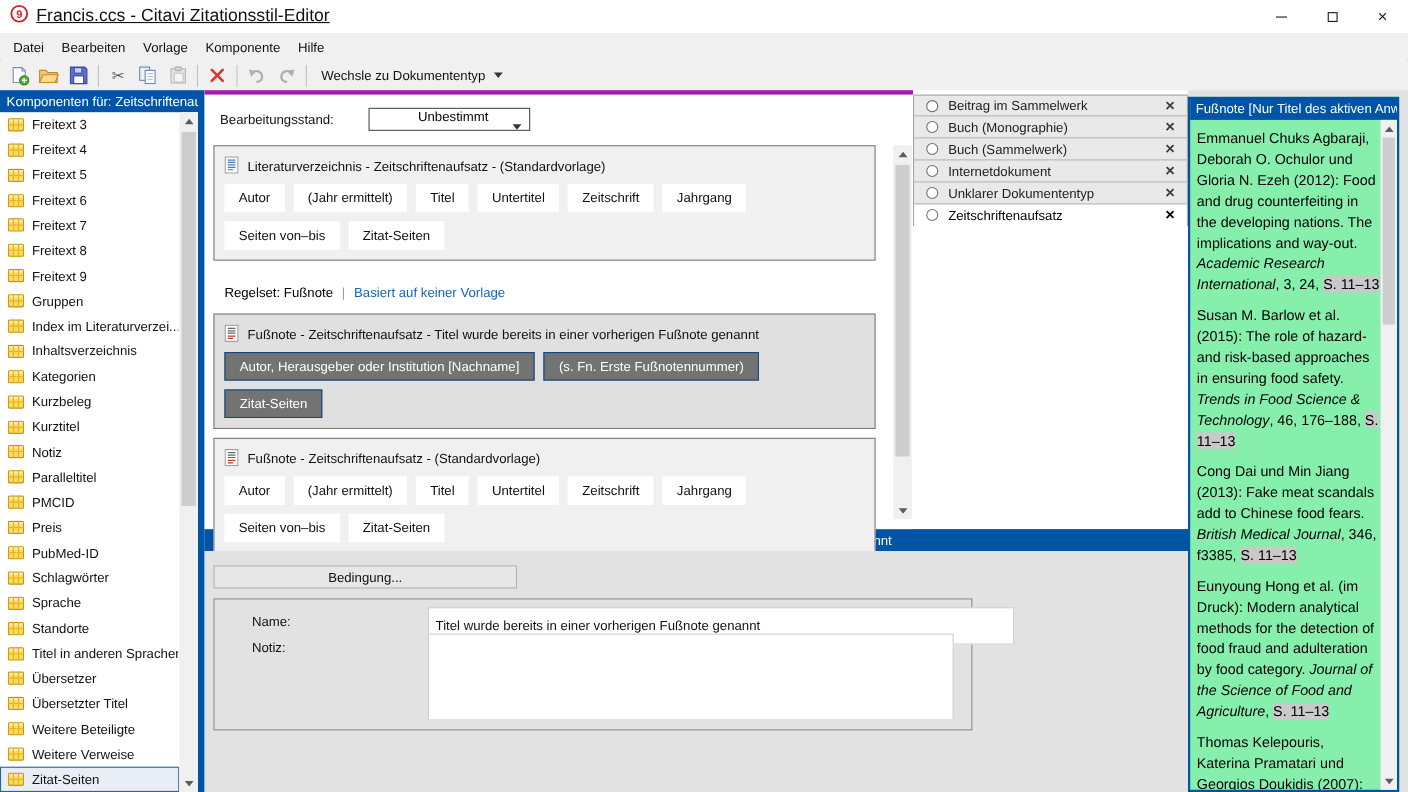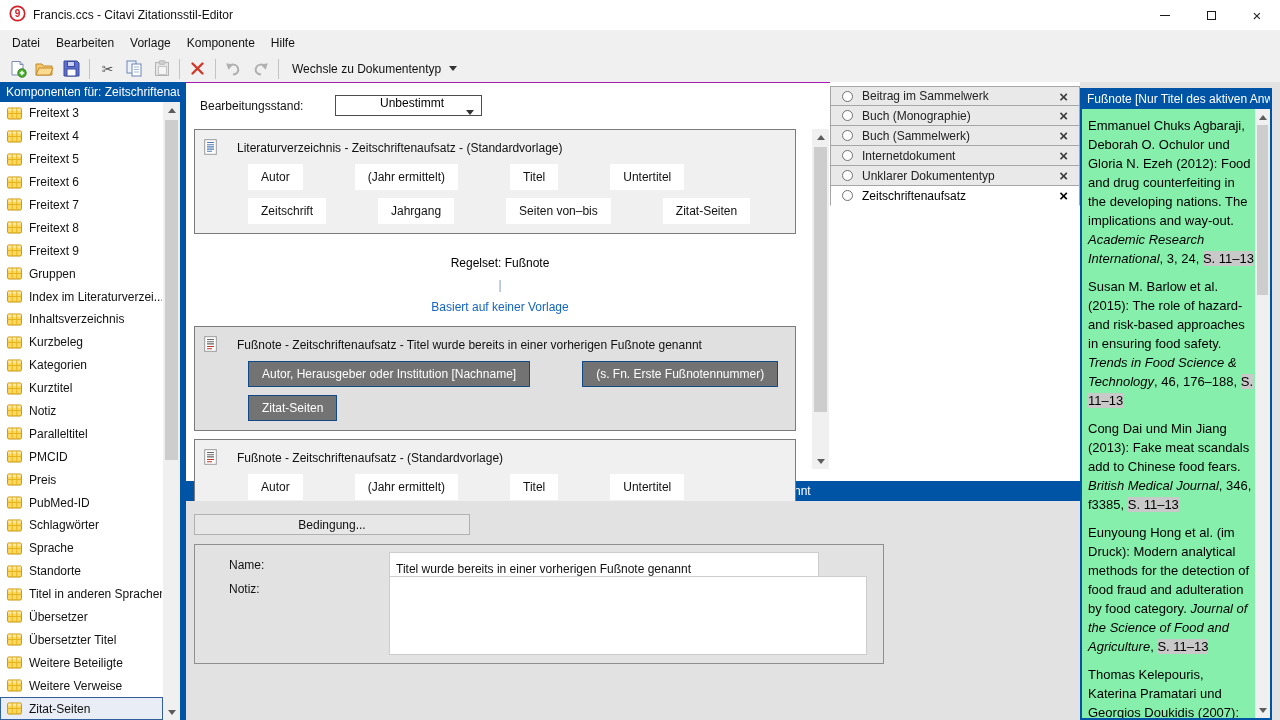--- a/index.html
+++ b/index.html
@@ -2,21 +2,21 @@
 <html><head>
 <meta charset="utf-8">
 <style>
   :root{ --accent:#0054a6; }
   *{margin:0;padding:0;box-sizing:border-box;font-family:"Liberation Sans",sans-serif;}
   html,body{background:#fff;}
   #window{width:1280px;height:720px;position:relative;background:#fff;overflow:hidden;box-shadow:inset 0 0 0 1px #8f8f8f;}
 
   
   #titlebar{height:30px;display:flex;align-items:center;padding-left:9px;background:#fff;}
-  #window-title{font-size:12px;color:#111;margin-left:7px;}
+  #window-title{font-size:16px;color:#111;margin-left:7px;text-decoration:underline;}
   #wincontrols{margin-left:auto;display:flex;height:100%;}
   .winbtn{width:46px;height:100%;display:flex;align-items:center;justify-content:center;}
   .min-glyph{width:10px;height:1px;background:#1a1a1a;}
   .max-glyph{width:9px;height:9px;border:1px solid #1a1a1a;}
   .close-glyph{font-size:15px;color:#1a1a1a;line-height:1;}
 
   
   #menubar{height:25px;background:#f0f0f0;display:flex;align-items:center;padding-left:4px;}
   .menu-item{padding:4px 8px;font-size:12px;color:#111;}
 
@@ -50,33 +50,33 @@
   #sidebar-scroll{right:0;top:20px;bottom:0;width:17px;}
   #editor-scroll{left:626px;top:46px;width:17px;height:340px;}
   #preview-scroll{right:0;top:19px;bottom:0;width:15px;}
 
   
   #accent-strip{position:absolute;left:180px;top:0;width:6px;height:638px;background:var(--accent);}
 
   
   #center{position:absolute;left:186px;top:0;width:894px;height:638px;display:flex;flex-direction:column;}
   #center-top{display:flex;height:399px;}
-  #editor{width:644px;background:#fff;position:relative;border-top:1px solid #a21caf;}
+  #editor{width:644px;background:#fff;position:relative;border-top:4px solid #a21caf;}
   #status-label{position:absolute;left:14px;top:16px;font-size:12px;color:#111;}
   #status-select{position:absolute;left:149px;top:12px;width:147px;height:21px;border:1px solid #4d4d4d;background:#fff;display:flex;align-items:center;padding-left:7px;font-size:12px;flex-direction:column;}
   #status-select .caret{margin-left:auto;margin-right:7px;}
   #boxes{position:absolute;left:8px;top:46px;width:602px;}
   .tpl-box{border:1px solid #7b7b7b;background:#f0f0f0;padding:5px 9px 9px;}
   .tpl-box.selected{background:#e0e0e0;}
-  .box-head{display:flex;align-items:center;gap:20px;height:26px;font-size:12px;color:#111;}
+  .box-head{display:flex;align-items:center;gap:8px;height:26px;font-size:12px;color:#111;}
   .chips{display:flex;flex-wrap:wrap;gap:8px;margin-top:3px;}
-  .chip{height:26px;display:flex;align-items:center;padding:0 13px;background:#fff;font-size:12px;color:#111;border:none;margin-left:44px;}
+  .chip{height:26px;display:flex;align-items:center;padding:0 13px;background:#fff;font-size:12px;color:#111;border:none;}
   .chip.blue{background:#737373;color:#fff;border:1px solid #0f4a86;}
   #box0{margin-bottom:22px;}
-  #ruleset-row{font-size:12px;margin:0 0 12px 10px;display:flex;gap:8px;align-items:center;flex-direction:column;}
+  #ruleset-row{font-size:12px;margin:0 0 12px 10px;display:flex;gap:8px;align-items:flex-start;}
   #ruleset-sep{color:#8aa0b8;}
   #ruleset-link{color:#1464c0;}
   #box1{margin-bottom:8px;}
 
   
   #tabs{width:250px;background:#fff;padding-top:4px;}
   .tab{height:20px;display:flex;align-items:center;background:#e9e9e9;border:1px solid #a6a6a6;border-top:none;font-size:12px;color:#222;padding:0 11px;}
   .tab:first-child{border-top:1px solid #a6a6a6;}
   .tab.active{background:#fff;border-bottom-color:#fff;color:#000;}
   .radio{width:11px;height:11px;border:1px solid #707070;border-radius:50%;margin-right:9px;background:#fff;flex:none;}
@@ -84,21 +84,21 @@
   .tab.active .tab-close{color:#000;}
 
   
   #props-header{height:20px;background:var(--accent);color:#fff;font-size:12px;line-height:20px;padding-left:9px;white-space:pre;overflow:hidden;}
   #props-body{flex:1;background:#e2e2e2;position:relative;}
   #condition-btn{position:absolute;left:8px;top:13px;width:276px;height:21px;background:#e7e7e7;border:1px solid #b2b2b2;font-size:12px;color:#111;display:flex;align-items:center;justify-content:center;}
   #props-group{position:absolute;left:8px;top:43px;width:690px;height:120px;border:1px solid #8f8f8f;}
   .prop-label{position:absolute;font-size:12px;color:#111;}
   #name-label{left:34px;top:13px;}
   #note-label{left:34px;top:37px;}
-  #name-input{position:absolute;left:194px;top:7px;width:430px;height:23px;border:1px solid #cdcdcd;background:#fff;font-size:12px;padding:16px 6px;color:#111;}
+  #name-input{position:absolute;left:194px;top:7px;width:533px;height:23px;border:1px solid #cdcdcd;background:#fff;font-size:12px;padding:16px 6px;color:#111;}
   #note-area{position:absolute;left:194px;top:31px;width:478px;height:79px;border:1px solid #cdcdcd;background:#fff;resize:none;font-size:12px;}
 
   
   #preview{position:absolute;left:1080px;top:6px;width:192px;height:632px;border:2px solid var(--accent);background:#86efac;}
   #preview-header{height:19px;background:var(--accent);color:#fff;font-size:12px;line-height:19px;padding-left:5px;white-space:nowrap;overflow:hidden;}
   #preview-content{position:absolute;left:0;top:19px;right:15px;bottom:0;padding:7px 0 0 6px;overflow:hidden;font-size:13px;line-height:19px;color:#000;}
   .citation{margin-bottom:9px;}
   .citation .i{font-style:italic;}
   .citation .h{background:#c9c9c9;}
 </style>
@@ -312,31 +312,31 @@
             <span>Inhaltsverzeichnis</span>
           </div>
           <div class="side-item">
             <span class="comp-icon">
               <svg width="15" height="13" viewBox="0 0 15 13">
                 <rect x="0.6" y="1" width="13.8" height="11" rx="1.2" fill="#ffd95e" stroke="#c49308"></rect>
                 <rect x="1.2" y="1.6" width="12.6" height="2.2" fill="#ffe9a8"></rect>
                 <path d="M0.6 6.5h13.8M5.2 1v11M9.8 1v11" stroke="#e3b41f"></path>
               </svg>
             </span>
+            <span>Kategorien</span>
+          </div>
+          <div class="side-item">
+            <span class="comp-icon">
+              <svg width="15" height="13" viewBox="0 0 15 13">
+                <rect x="0.6" y="1" width="13.8" height="11" rx="1.2" fill="#ffd95e" stroke="#c49308"></rect>
+                <rect x="1.2" y="1.6" width="12.6" height="2.2" fill="#ffe9a8"></rect>
+                <path d="M0.6 6.5h13.8M5.2 1v11M9.8 1v11" stroke="#e3b41f"></path>
+              </svg>
+            </span>
             <span>Kurzbeleg</span>
-          </div>
-          <div class="side-item">
-            <span class="comp-icon">
-              <svg width="15" height="13" viewBox="0 0 15 13">
-                <rect x="0.6" y="1" width="13.8" height="11" rx="1.2" fill="#ffd95e" stroke="#c49308"></rect>
-                <rect x="1.2" y="1.6" width="12.6" height="2.2" fill="#ffe9a8"></rect>
-                <path d="M0.6 6.5h13.8M5.2 1v11M9.8 1v11" stroke="#e3b41f"></path>
-              </svg>
-            </span>
-            <span>Kategorien</span>
           </div>
           <div class="side-item">
             <span class="comp-icon">
               <svg width="15" height="13" viewBox="0 0 15 13">
                 <rect x="0.6" y="1" width="13.8" height="11" rx="1.2" fill="#ffd95e" stroke="#c49308"></rect>
                 <rect x="1.2" y="1.6" width="12.6" height="2.2" fill="#ffe9a8"></rect>
                 <path d="M0.6 6.5h13.8M5.2 1v11M9.8 1v11" stroke="#e3b41f"></path>
               </svg>
             </span>
             <span>Kurztitel</span>

